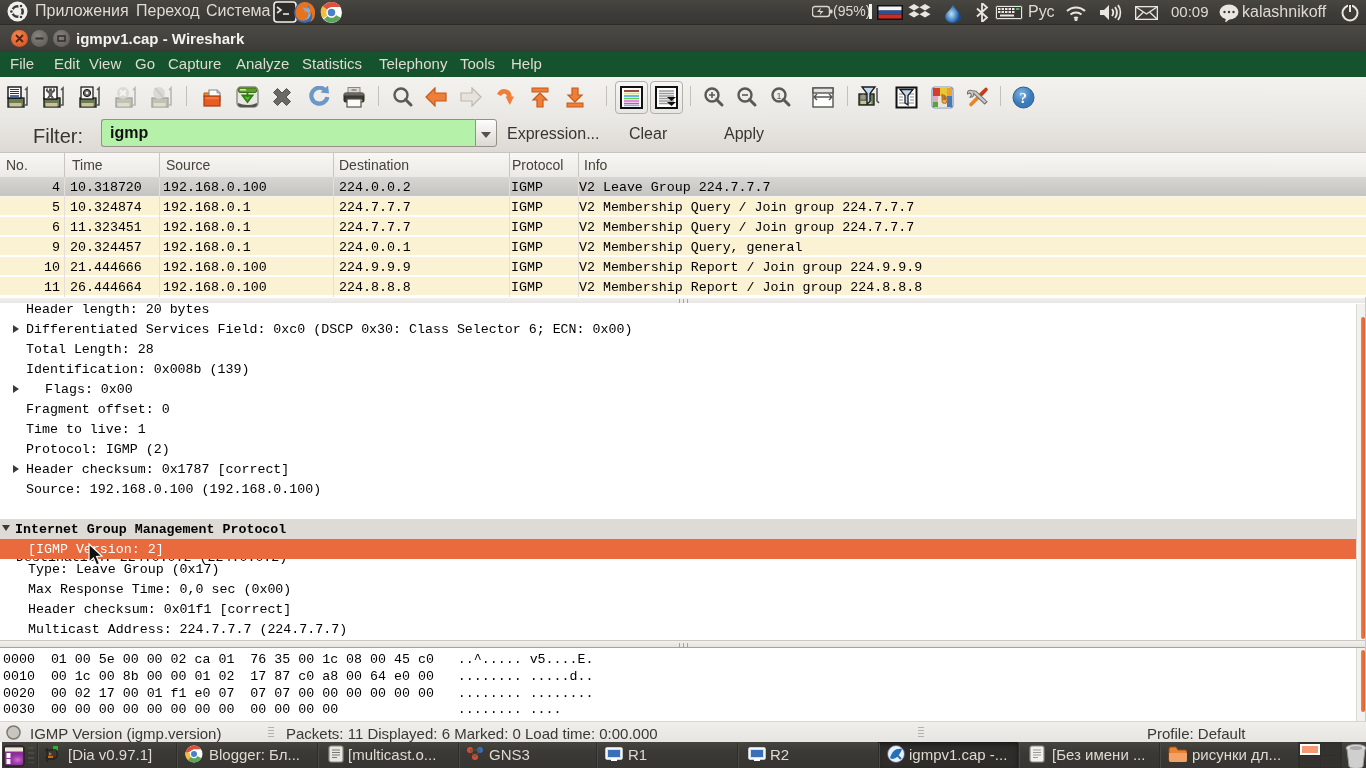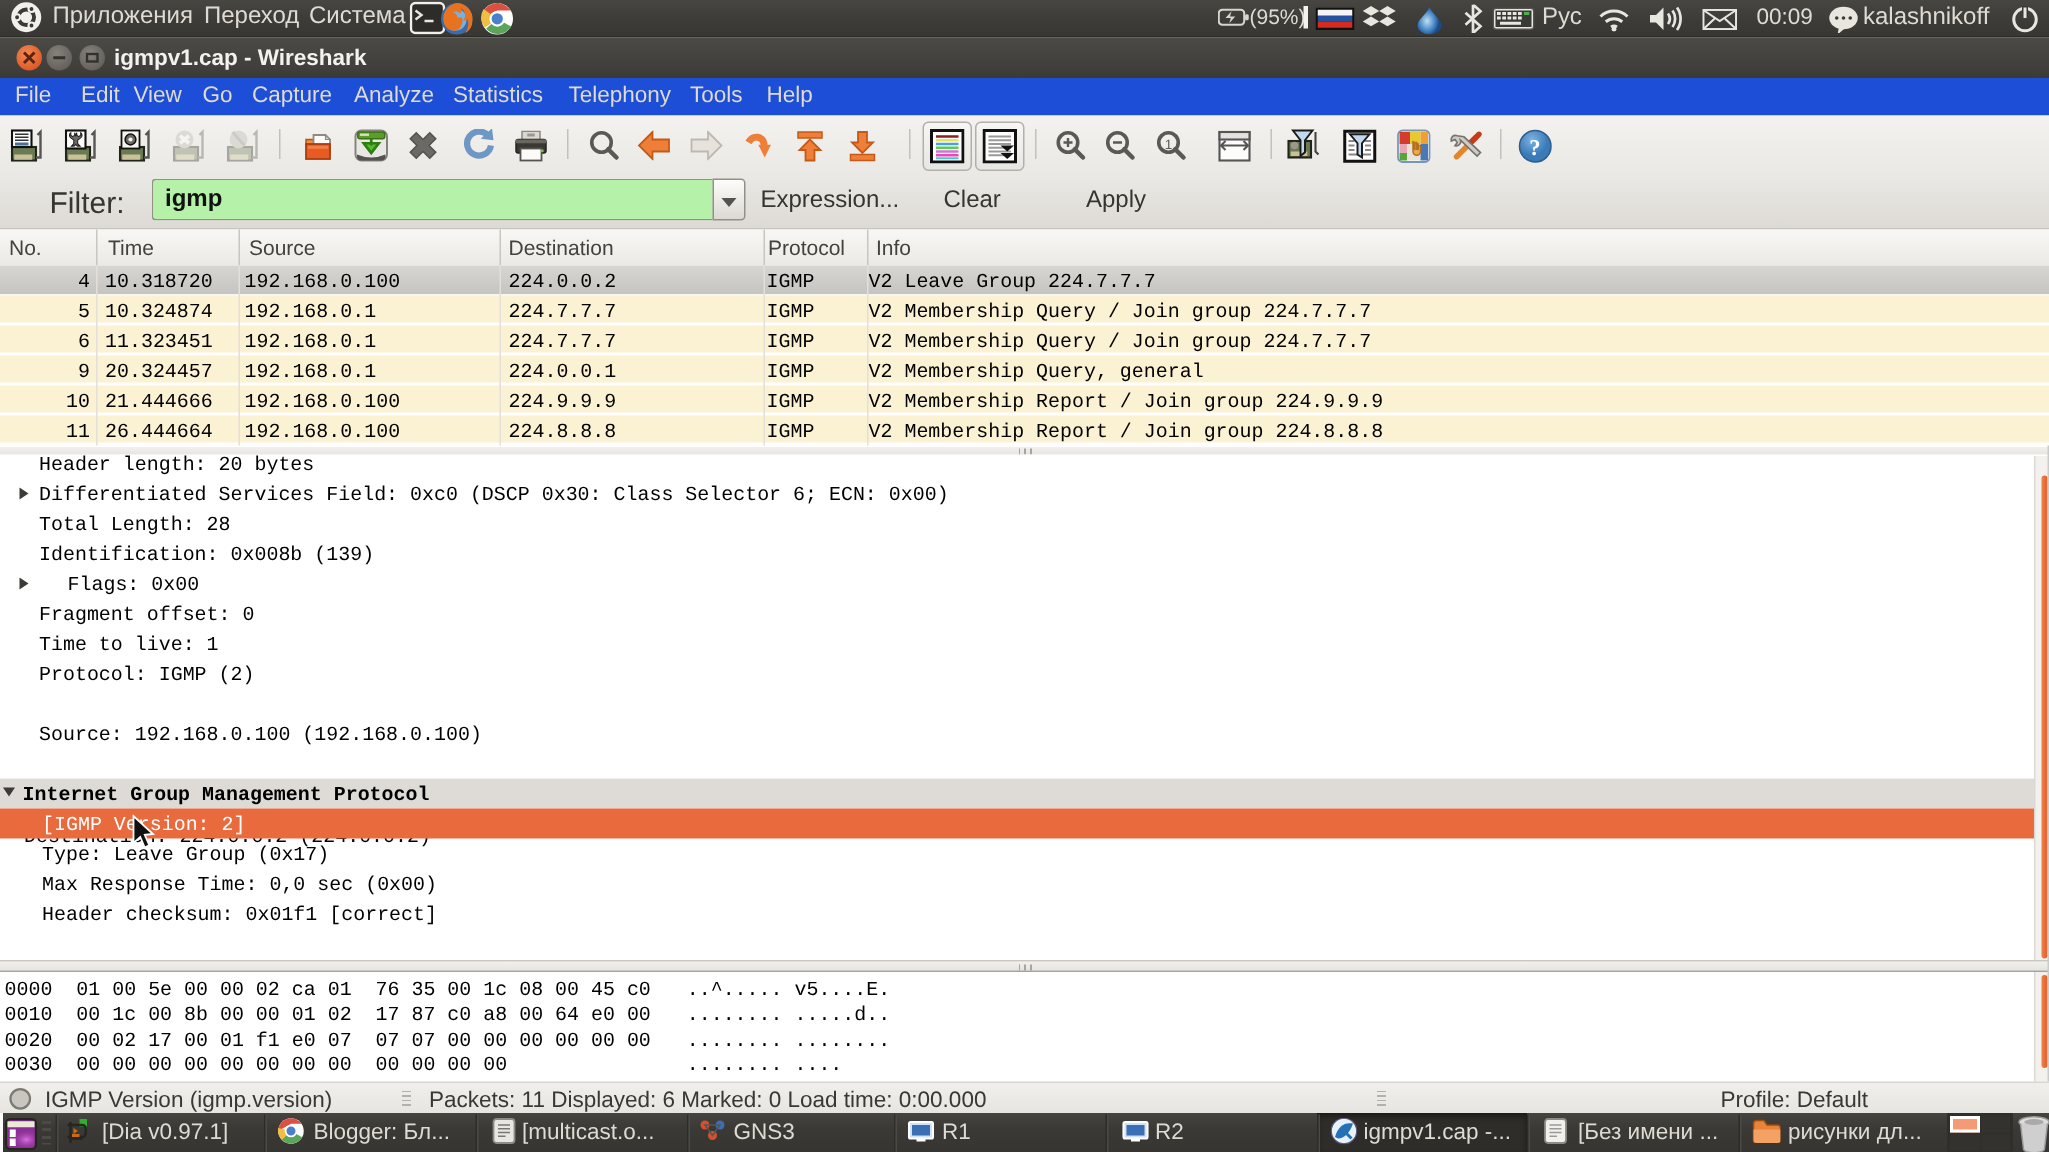--- a/index.html
+++ b/index.html
@@ -15,21 +15,21 @@
 #panel .mi { position:absolute; top:2px; }
 
 
 #titlebar { left:0; top:24px; width:1366px; height:28px;
   background:linear-gradient(#4c4a45,#403e3a 80%,#3b3935);
   border-top:1px solid #2c2b28; }
 #titlebar .title { position:absolute; left:76px; top:5px; color:#f4f2ee; font-weight:bold; font-size:15px; }
 .wbtn { position:absolute; top:5px; width:17px; height:17px; border-radius:50%; }
 
 
-#menubar { left:0; top:52px; width:1366px; height:25px; background:#1d4ed8; color:#dfdbd2; font-size:15px;padding-left:20px; }
+#menubar { left:0; top:52px; width:1366px; height:25px; background:#14532d; color:#dfdbd2; font-size:15px;padding-left:20px; }
 #menubar span { position:absolute; top:3px; }
 
 
 #toolzone { left:0; top:77px; width:1366px; height:76px;
   background:linear-gradient(#f4f2ef,#eae8e4 55%,#dddad5);
   border-bottom:1px solid #c8c4be; }
 .tsep { position:absolute; top:9px; width:1px; height:20px; background:#c4c0ba; }
 #filterlbl { position:absolute; left:33px; top:125px; font-size:20px; color:#37352f; }
 #filterinput { position:absolute; left:101px; top:119px; width:374px; height:28px;
   background:#b5f1a8; border:1px solid #939088; border-right:none; border-radius:3px 0 0 3px;
@@ -466,27 +466,29 @@
 
 <div id="details" class="abs mono">
       <div class="drow" style="top:-4px;"><span style="left:26px;">Header length: 20 bytes</span></div>
       <div class="drow" style="top:16px;"><div class="tri r" style="left:13px;"></div><span style="left:26px;">Differentiated Services Field: 0xc0 (DSCP 0x30: Class Selector 6; ECN: 0x00)</span></div>
       <div class="drow" style="top:36px;"><span style="left:26px;">Total Length: 28</span></div>
       <div class="drow" style="top:56px;"><span style="left:26px;">Identification: 0x008b (139)</span></div>
       <div class="drow" style="top:76px;"><div class="tri r" style="left:13px;"></div><span style="left:26px;margin-left:19px;">Flags: 0x00</span></div>
       <div class="drow" style="top:96px;"><span style="left:26px;">Fragment offset: 0</span></div>
       <div class="drow" style="top:116px;"><span style="left:26px;">Time to live: 1</span></div>
       <div class="drow" style="top:136px;"><span style="left:26px;">Protocol: IGMP (2)</span></div>
+      <div class="drow" style="top:156px;"><div class="tri r" style="left:13px;"></div><span style="left:26px;">Header checksum: 0x1787 [correct]</span></div>
       <div class="drow" style="top:176px;"><span style="left:26px;">Source: 192.168.0.100 (192.168.0.100)</span></div>
       <div class="drow" style="top:196px;"><span style="left:16px;margin-top:48px;">Destination: 224.0.0.2 (224.0.0.2)</span></div>
       <div class="drow" style="top:216px;background:#dedbd7;font-weight:bold;"><div class="tri d" style="left:2px;"></div><span style="left:15px;">Internet Group Management Protocol</span></div>
       <div class="drow" style="top:236px;background:#e96a3c;color:#fff;"><span style="left:28px;">[IGMP Version: 2]</span></div>
       <div class="drow" style="top:256px;"><span style="left:28px;">Type: Leave Group (0x17)</span></div>
       <div class="drow" style="top:276px;"><span style="left:28px;">Max Response Time: 0,0 sec (0x00)</span></div>
       <div class="drow" style="top:296px;"><span style="left:28px;">Header checksum: 0x01f1 [correct]</span></div>
+      <div class="drow" style="top:316px;"><span style="left:28px;">Multicast Address: 224.7.7.7 (224.7.7.7)</span></div>
     </div>
 <div class="sbtrack abs" style="left:1356px; top:304px; height:336px;"></div>
 <div class="sbthumb abs" style="top:317px; height:322px;"></div>
 
 <div class="splitter abs" style="top:640px; height:8px; border-bottom:1px solid #a6a29b; border-top:1px solid #cac6c0;">
   <div class="grip" style="top:2px;"></div>
 </div>
 
 <div id="hex" class="abs mono">0000  01 00 5e 00 00 02 ca 01  76 35 00 1c 08 00 45 c0   ..^..... v5....E.
 0010  00 1c 00 8b 00 00 01 02  17 87 c0 a8 00 64 e0 00   ........ .....d..

